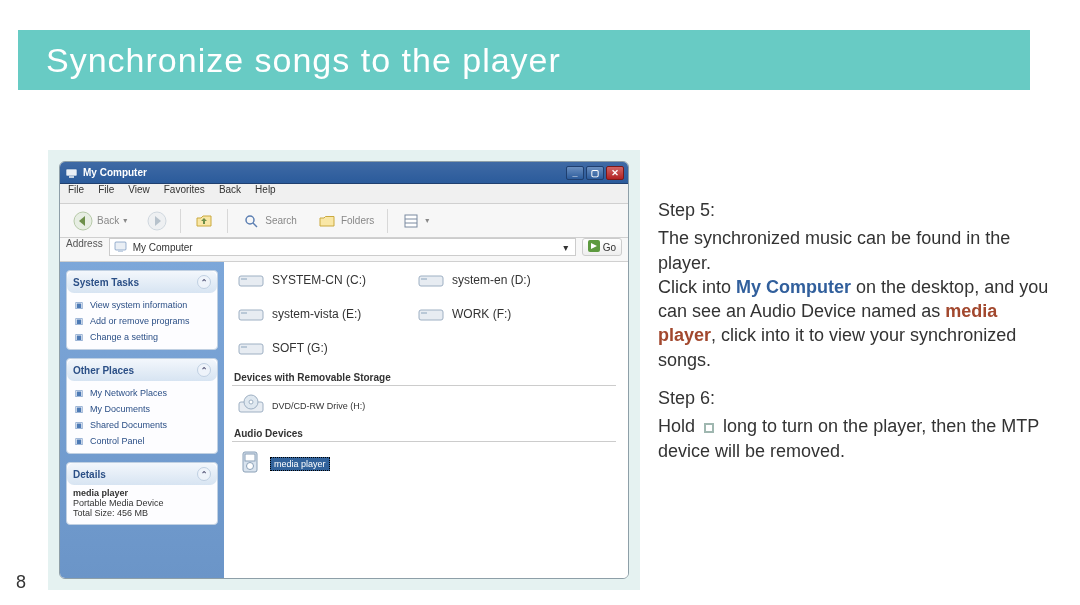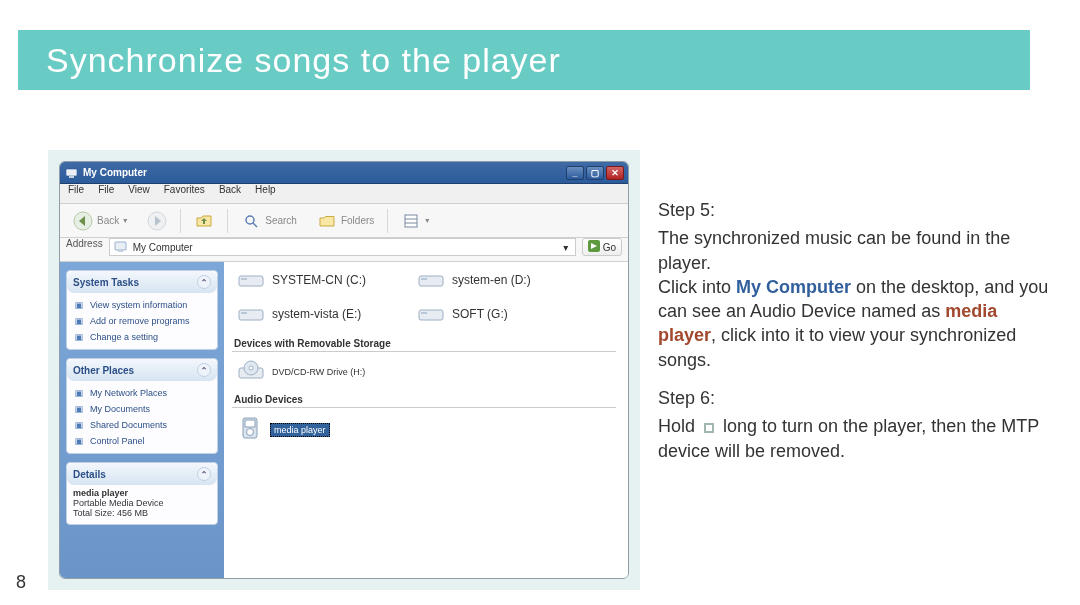--- a/index.html
+++ b/index.html
@@ -267,20 +267,29 @@
                   </span>
                 <span>system-vista (E:)</span>
               </div>
               <div class="drive">
                 <span class="drv-icon">
                     <svg width="26" height="20" viewBox="0 0 26 20">
                       <rect x="1" y="6" width="24" height="10" rx="2" fill="#e7ecf2" stroke="#9eb0c3"></rect>
                       <rect x="3" y="8" width="6" height="2" fill="#b9c8d7"></rect>
                     </svg>
                   </span>
+                <span>WORK (F:)</span>
+              </div>
+              <div class="drive">
+                <span class="drv-icon">
+                    <svg width="26" height="20" viewBox="0 0 26 20">
+                      <rect x="1" y="6" width="24" height="10" rx="2" fill="#e7ecf2" stroke="#9eb0c3"></rect>
+                      <rect x="3" y="8" width="6" height="2" fill="#b9c8d7"></rect>
+                    </svg>
+                  </span>
                 <span>SOFT (G:)</span>
               </div>
             </div>
 
             <div class="sect-title">Devices with Removable Storage</div>
             <div class="device-list">
               <div class="device">
                 <span class="drv-icon"><svg width="26" height="22" viewBox="0 0 26 22">
                       <rect x="1" y="8" width="24" height="10" rx="2" fill="#e7ecf2" stroke="#9eb0c3"></rect>
                       <circle cx="13" cy="8" r="7" fill="#dfe8f0" stroke="#9eb0c3"></circle>

